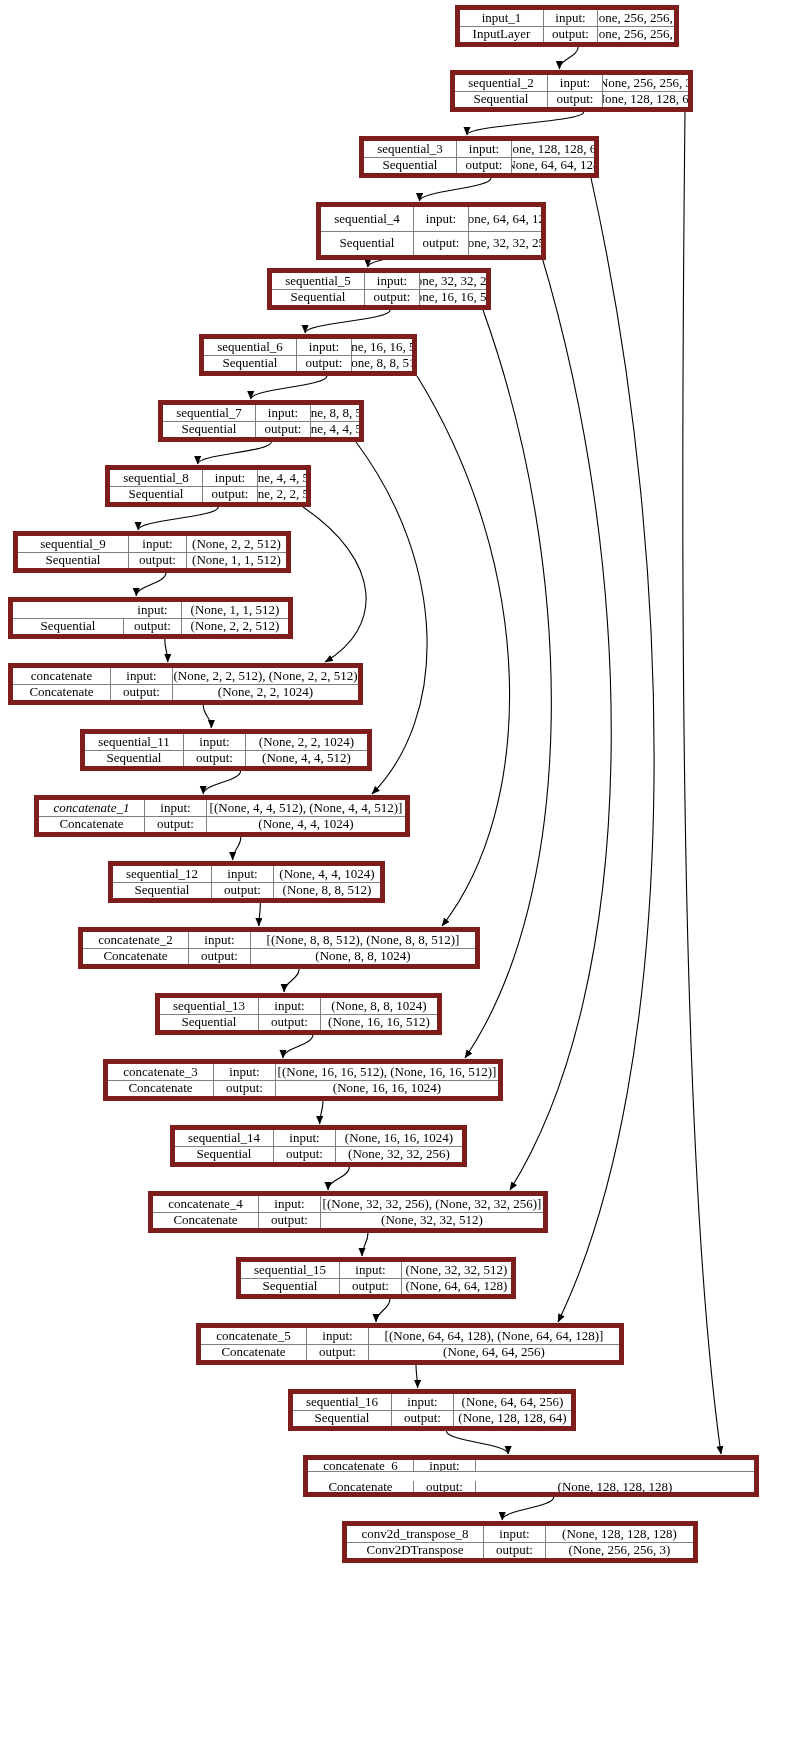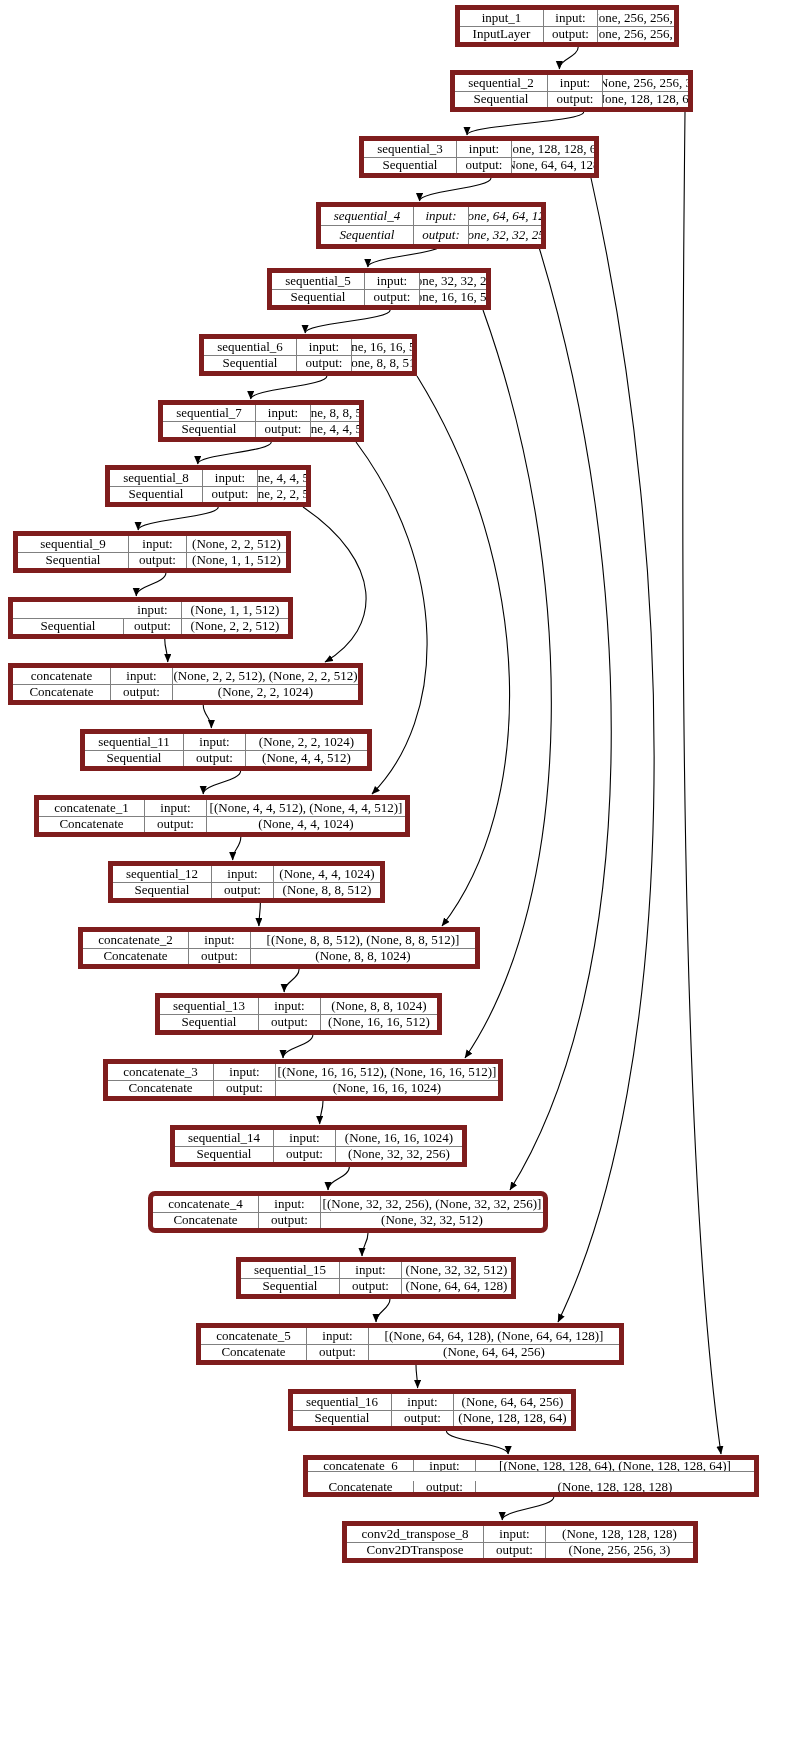--- a/index.html
+++ b/index.html
@@ -89,21 +89,21 @@
           <div class="cell c-name" style="width: 93px; flex: 0 0 93px;">sequential_3</div>
           <div class="cell c-io" style="width: 55px; flex: 0 0 55px;">input:</div>
           <div class="cell c-shape">(None, 128, 128, 64)</div>
         </div>
         <div class="nrow">
           <div class="cell c-name" style="width: 93px; flex: 0 0 93px;">Sequential</div>
           <div class="cell c-io" style="width: 55px; flex: 0 0 55px;">output:</div>
           <div class="cell c-shape">(None, 64, 64, 128)</div>
         </div>
       </div>
-      <div class="node" style="left: 316px; top: 202px; width: 230px; height: 47px; font-style: italic;">
+      <div class="node" style="left: 316px; top: 202px; width: 230px; height: 58px;">
         <div class="nrow top">
           <div class="cell c-name" style="width: 93px; flex: 0 0 93px;">sequential_4</div>
           <div class="cell c-io" style="width: 55px; flex: 0 0 55px;">input:</div>
           <div class="cell c-shape">(None, 64, 64, 128)</div>
         </div>
         <div class="nrow">
           <div class="cell c-name" style="width: 93px; flex: 0 0 93px;">Sequential</div>
           <div class="cell c-io" style="width: 55px; flex: 0 0 55px;">output:</div>
           <div class="cell c-shape">(None, 32, 32, 256)</div>
         </div>
@@ -199,21 +199,21 @@
           <div class="cell c-shape">(None, 2, 2, 1024)</div>
         </div>
         <div class="nrow">
           <div class="cell c-name" style="width: 99px; flex: 0 0 99px;">Sequential</div>
           <div class="cell c-io" style="width: 62px; flex: 0 0 62px;">output:</div>
           <div class="cell c-shape">(None, 4, 4, 512)</div>
         </div>
       </div>
       <div class="node" style="left: 34px; top: 795px; width: 376px; height: 42px;">
         <div class="nrow top">
-          <div class="cell c-name" style="width: 106px; flex: 0 0 106px;">concatenate_1</div>
+          <div class="cell c-name" style="width: 106px; flex: 0 0 106px; font-style: italic;">concatenate_1</div>
           <div class="cell c-io" style="width: 62px; flex: 0 0 62px;">input:</div>
           <div class="cell c-shape">[(None, 4, 4, 512), (None, 4, 4, 512)]</div>
         </div>
         <div class="nrow">
           <div class="cell c-name" style="width: 106px; flex: 0 0 106px;">Concatenate</div>
           <div class="cell c-io" style="width: 62px; flex: 0 0 62px;">output:</div>
           <div class="cell c-shape">(None, 4, 4, 1024)</div>
         </div>
       </div>
       <div class="node" style="left: 108px; top: 861px; width: 277px; height: 42px;">
@@ -269,21 +269,21 @@
           <div class="cell c-name" style="width: 99px; flex: 0 0 99px;">sequential_14</div>
           <div class="cell c-io" style="width: 62px; flex: 0 0 62px;">input:</div>
           <div class="cell c-shape">(None, 16, 16, 1024)</div>
         </div>
         <div class="nrow">
           <div class="cell c-name" style="width: 99px; flex: 0 0 99px;">Sequential</div>
           <div class="cell c-io" style="width: 62px; flex: 0 0 62px;">output:</div>
           <div class="cell c-shape">(None, 32, 32, 256)</div>
         </div>
       </div>
-      <div class="node" style="left: 148px; top: 1191px; width: 400px; height: 42px; border-radius: 7px;">
+      <div class="node" style="left: 148px; top: 1191px; width: 400px; height: 42px;">
         <div class="nrow top">
           <div class="cell c-name" style="width: 106px; flex: 0 0 106px;">concatenate_4</div>
           <div class="cell c-io" style="width: 62px; flex: 0 0 62px;">input:</div>
           <div class="cell c-shape">[(None, 32, 32, 256), (None, 32, 32, 256)]</div>
         </div>
         <div class="nrow">
           <div class="cell c-name" style="width: 106px; flex: 0 0 106px;">Concatenate</div>
           <div class="cell c-io" style="width: 62px; flex: 0 0 62px;">output:</div>
           <div class="cell c-shape">(None, 32, 32, 512)</div>
         </div>
@@ -321,21 +321,20 @@
         <div class="nrow">
           <div class="cell c-name" style="width: 99px; flex: 0 0 99px;">Sequential</div>
           <div class="cell c-io" style="width: 62px; flex: 0 0 62px;">output:</div>
           <div class="cell c-shape">(None, 128, 128, 64)</div>
         </div>
       </div>
       <div class="node" style="left: 303px; top: 1455px; width: 456px; height: 42px; gap: 9px;">
         <div class="nrow top">
           <div class="cell c-name" style="width: 106px; flex: 0 0 106px;">concatenate_6</div>
           <div class="cell c-io" style="width: 62px; flex: 0 0 62px;">input:</div>
-          <div class="cell c-shape">[(None, 128, 128, 64), (None, 128, 128, 64)]</div>
         </div>
         <div class="nrow">
           <div class="cell c-name" style="width: 106px; flex: 0 0 106px;">Concatenate</div>
           <div class="cell c-io" style="width: 62px; flex: 0 0 62px;">output:</div>
           <div class="cell c-shape">(None, 128, 128, 128)</div>
         </div>
       </div>
       <div class="node" style="left: 342px; top: 1521px; width: 356px; height: 42px;">
         <div class="nrow top">
           <div class="cell c-name" style="width: 137px; flex: 0 0 137px;">conv2d_transpose_8</div>

